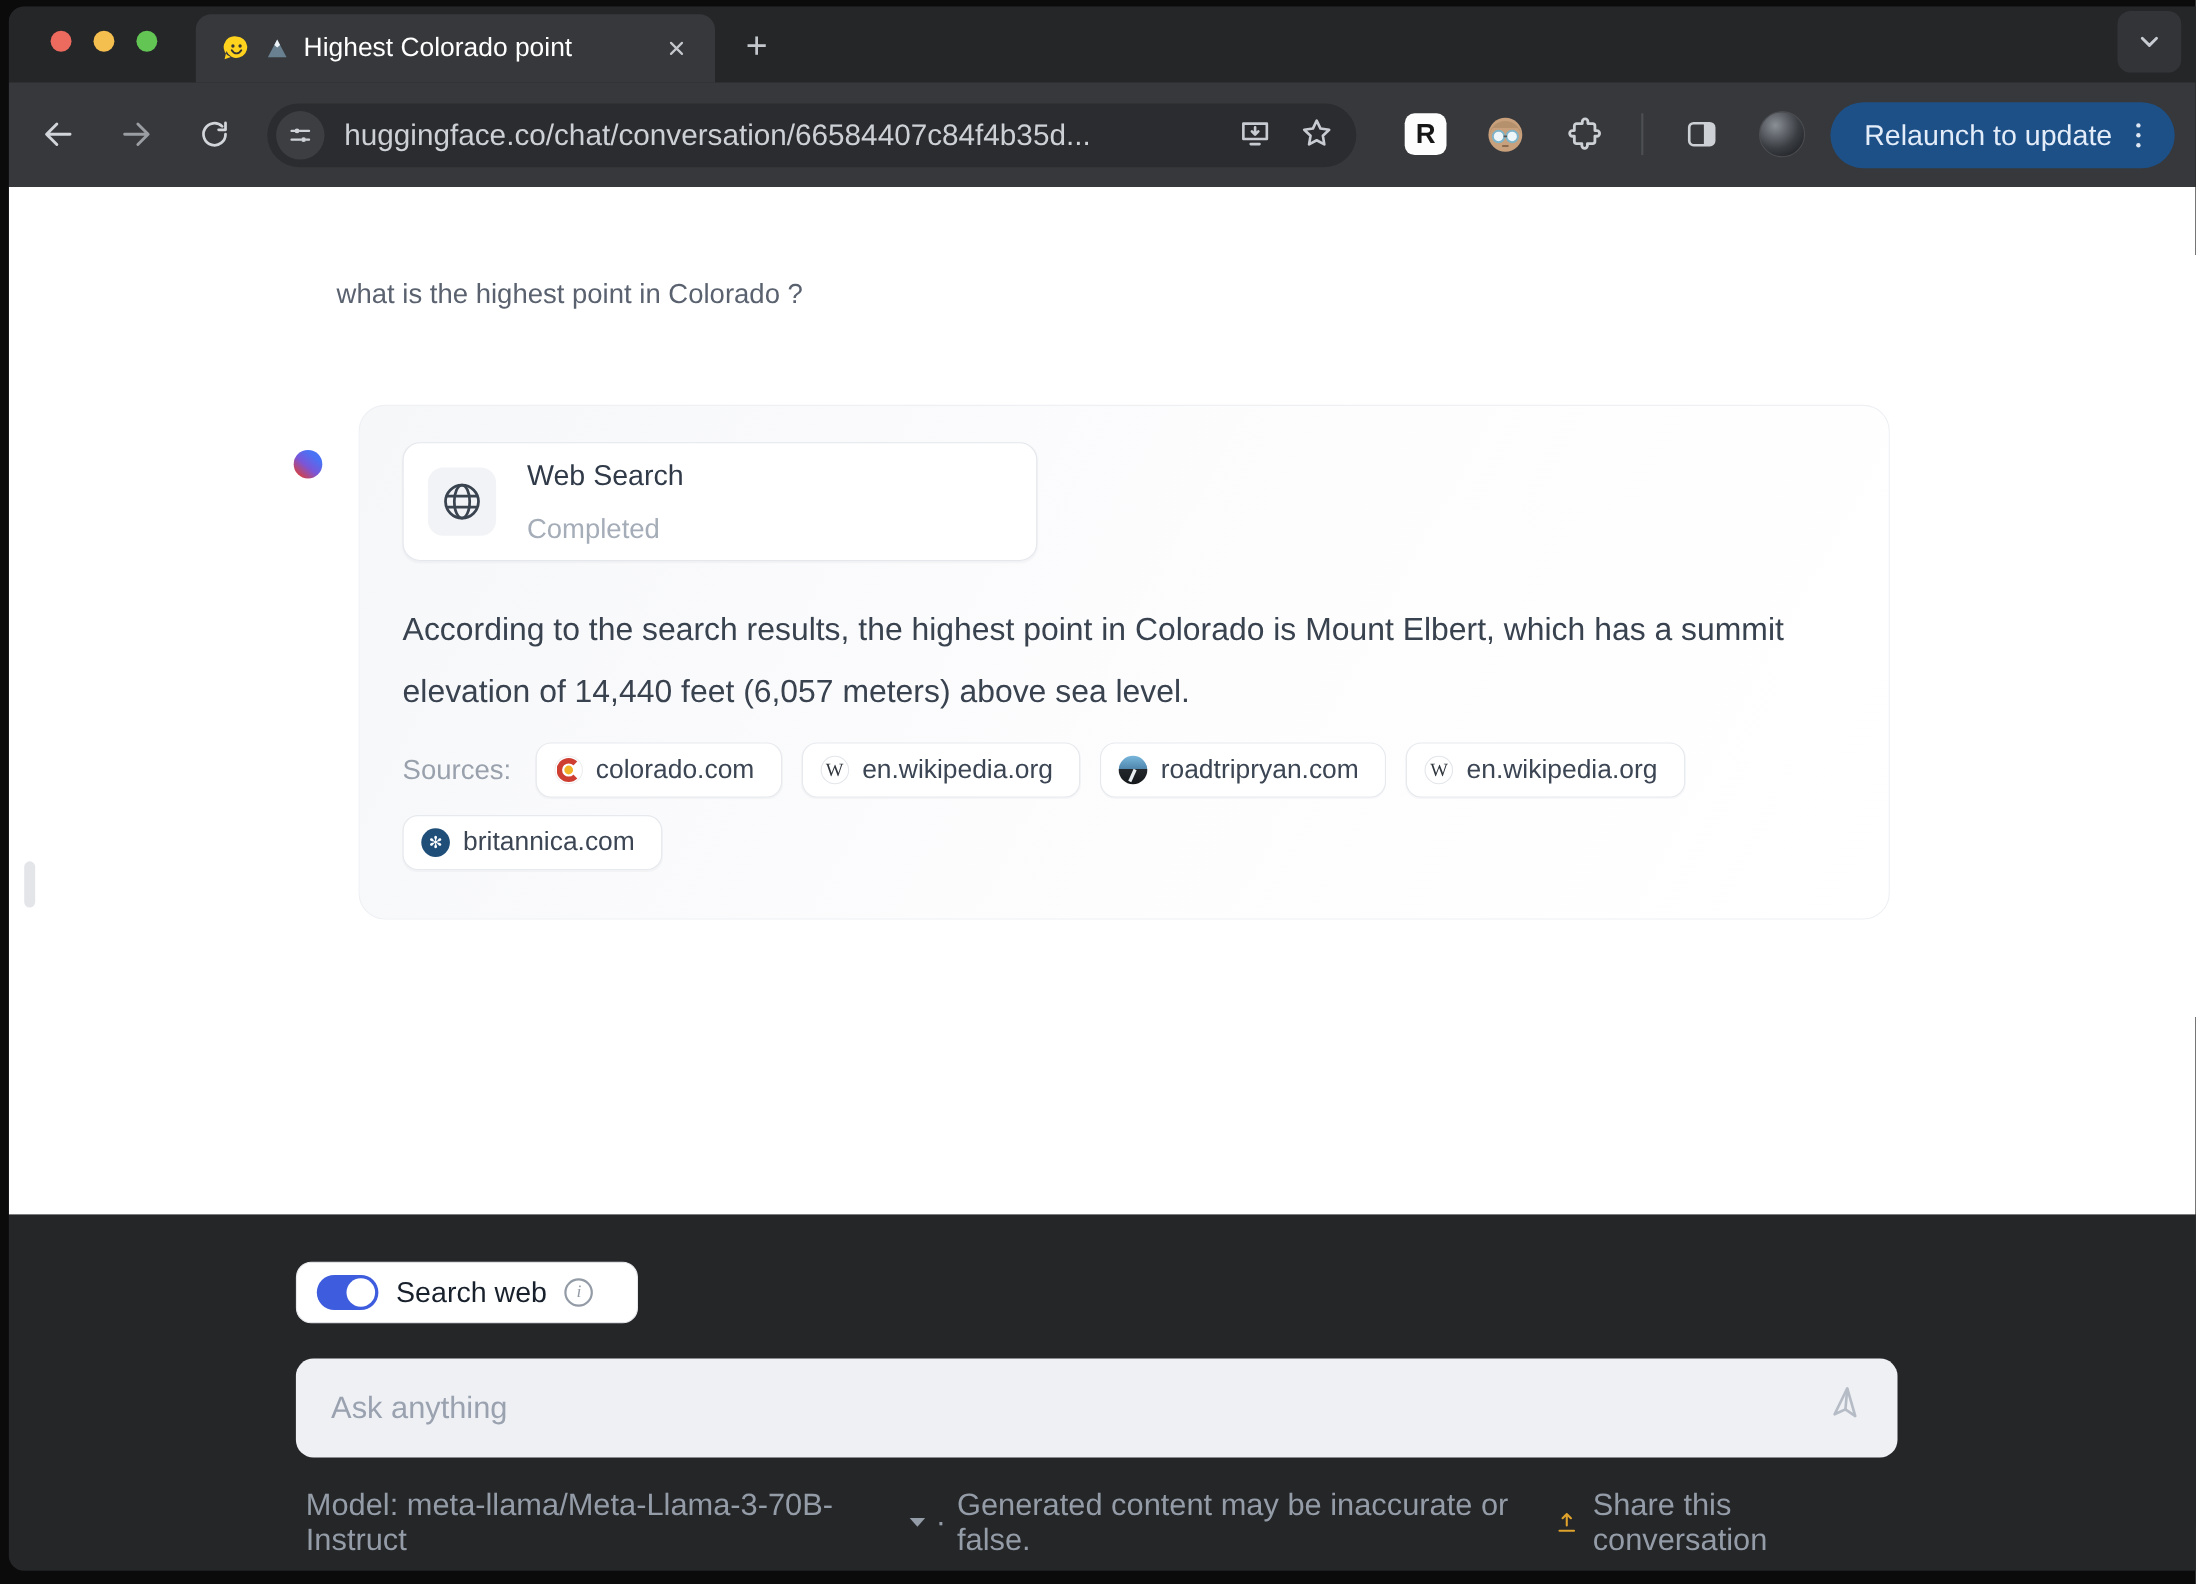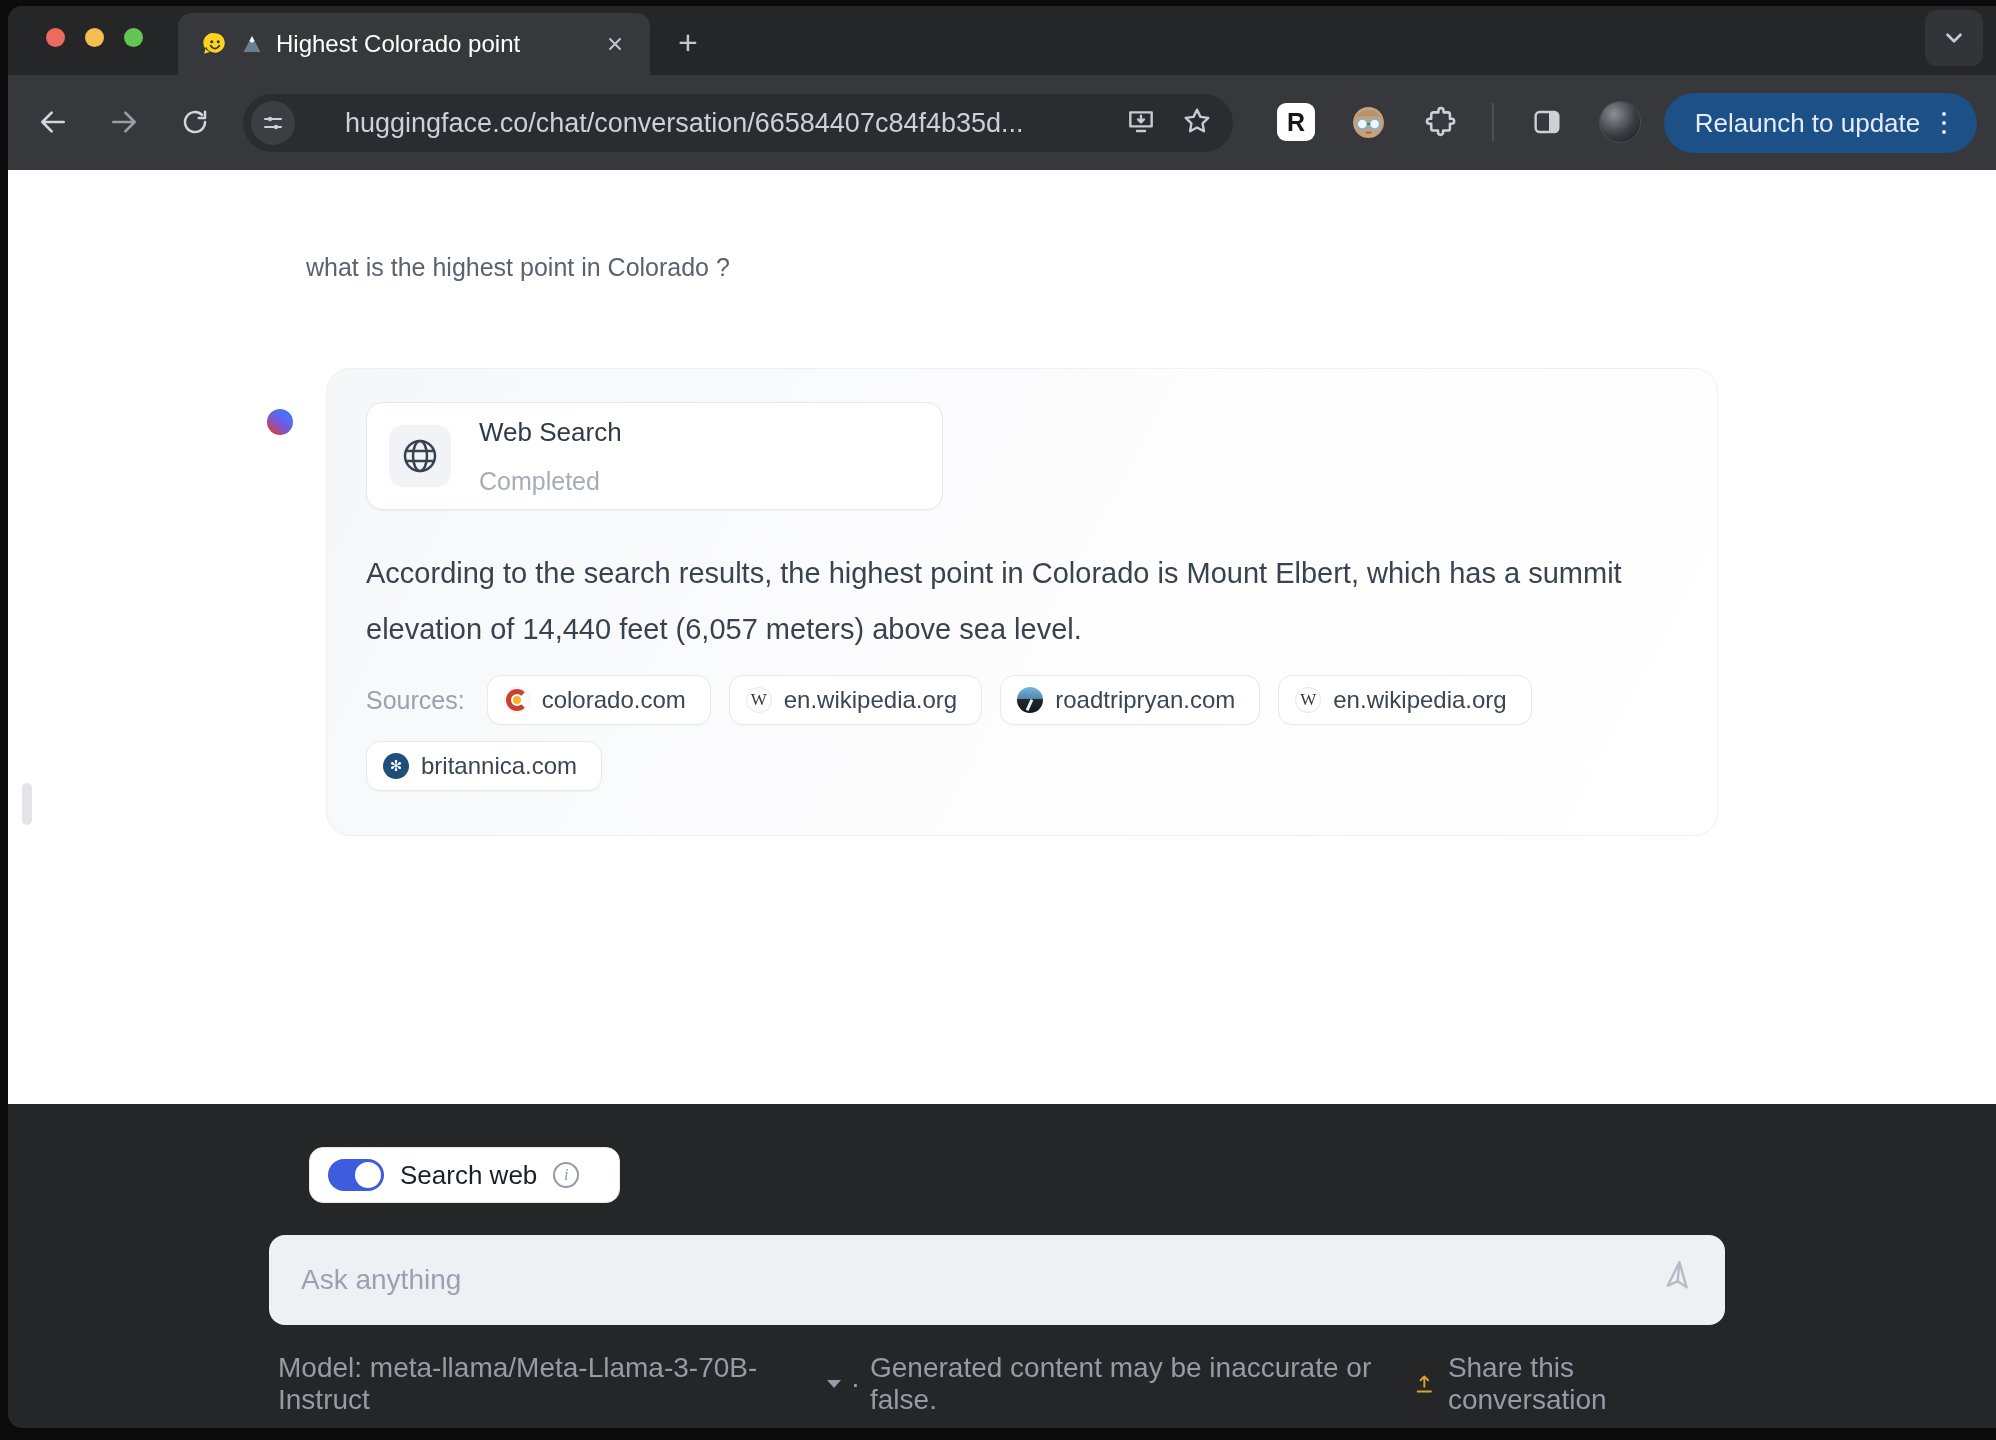--- a/index.html
+++ b/index.html
@@ -30,21 +30,21 @@
   .tabsearch { position:absolute; left:1917px; top:4px; width:58px; height:56px;
                background:#323438; border-radius:12px; display:flex;
                align-items:center; justify-content:center; }
 
   
   .toolbar { position:relative; height:95px; background:#37383b; }
   .nav-ic { position:absolute; top:26px; width:42px; height:42px; display:flex;
             align-items:center; justify-content:center; }
   .omnibox { position:absolute; left:235px; top:19px; width:990px; height:58px;
              background:#2b2c2f; border-radius:29px; display:flex; align-items:center;
-             padding:0 20px 0 8px;gap:32px; }
+             padding:0 20px 0 8px; }
   .tune { width:44px; height:44px; border-radius:50%; background:#3c3e42; display:flex;
           align-items:center; justify-content:center; flex:0 0 auto; }
   .url { margin-left:18px; color:#cdd1d6; font-size:27px; white-space:nowrap;
          overflow:hidden; flex:1; }
   .omni-right { display:flex; gap:24px; align-items:center; margin-left:12px; }
 
   .ext-r { position:absolute; left:1269px; top:28px; width:38px; height:38px;
            background:#fdfdfd; border-radius:9px; color:#161616; font-weight:800;
            font-size:25px; display:flex; align-items:center; justify-content:center; }
   .ext-face { position:absolute; left:1342px; top:29px; width:37px; height:37px; }
@@ -110,21 +110,21 @@
         color:#30363d; }
   .fav-rtr { background:linear-gradient(180deg,#79b7dd 0%,#4f86ad 46%,#23272b 46%,#15181b 100%);
         overflow:hidden; }
   .fav-rtr::after { content:""; position:absolute; left:11px; bottom:2px; width:3px;
         height:12px; background:#e8eef2; transform:rotate(24deg); }
   .fav-brit { background:#1f4e79; display:flex; align-items:center; justify-content:center;
         color:#fff; font-size:15px; }
 
   .toggle-box { position:absolute; left:261px; top:977px; width:311px; height:56px;
                 border:1px solid #e6e8ec; border-radius:14px; background:#fff;
-                display:flex; align-items:center; padding:0 18px; gap:16px;margin-left:40px; }
+                display:flex; align-items:center; padding:0 18px; gap:16px; }
   .toggle { width:56px; height:32px; border-radius:16px; background:#3d5cde; position:relative;
             flex:0 0 auto; }
   .toggle::after { content:""; position:absolute; right:3px; top:3px; width:26px; height:26px;
             border-radius:50%; background:#fff; }
   .toggle-label { font-size:26px; color:#18202c; }
   .info-ic { width:26px; height:26px; border-radius:50%; border:2px solid #939ba6;
              color:#939ba6; font-size:16px; display:flex; align-items:center;
              justify-content:center; font-family:"Liberation Serif", serif; font-style:italic; }
 
   .ask-box { position:absolute; left:261px; top:1065px; width:1456px; height:90px;

